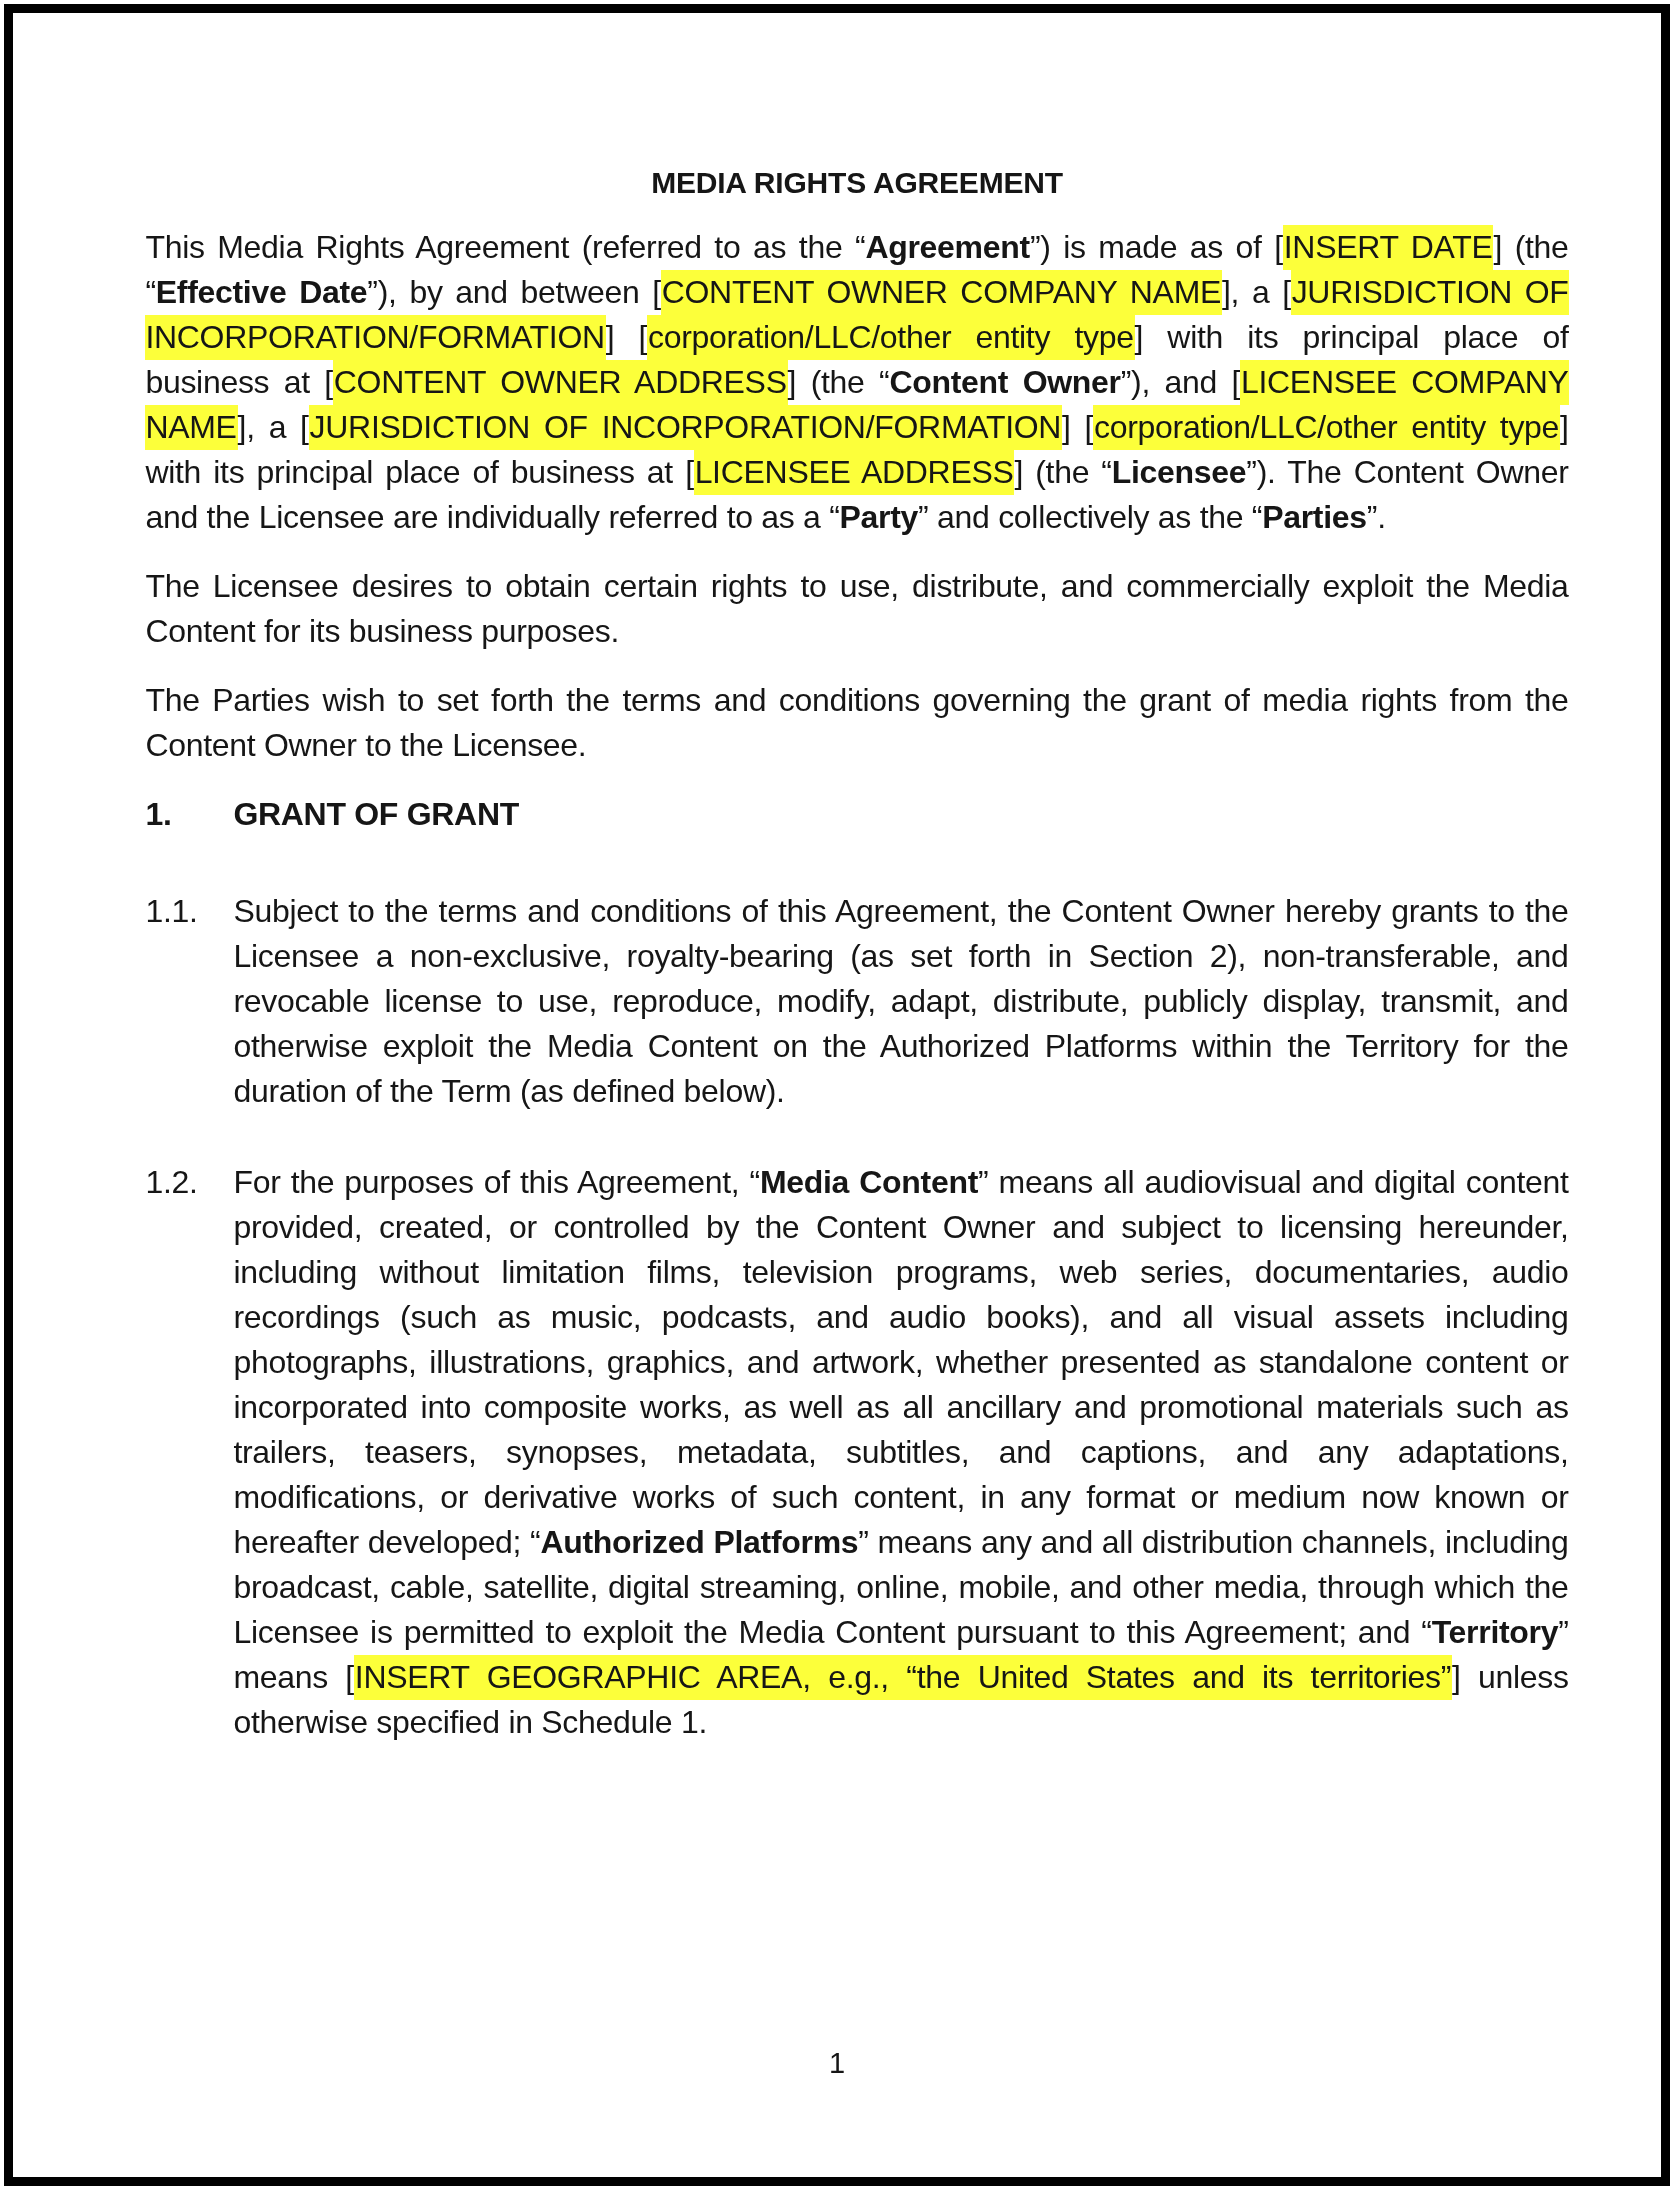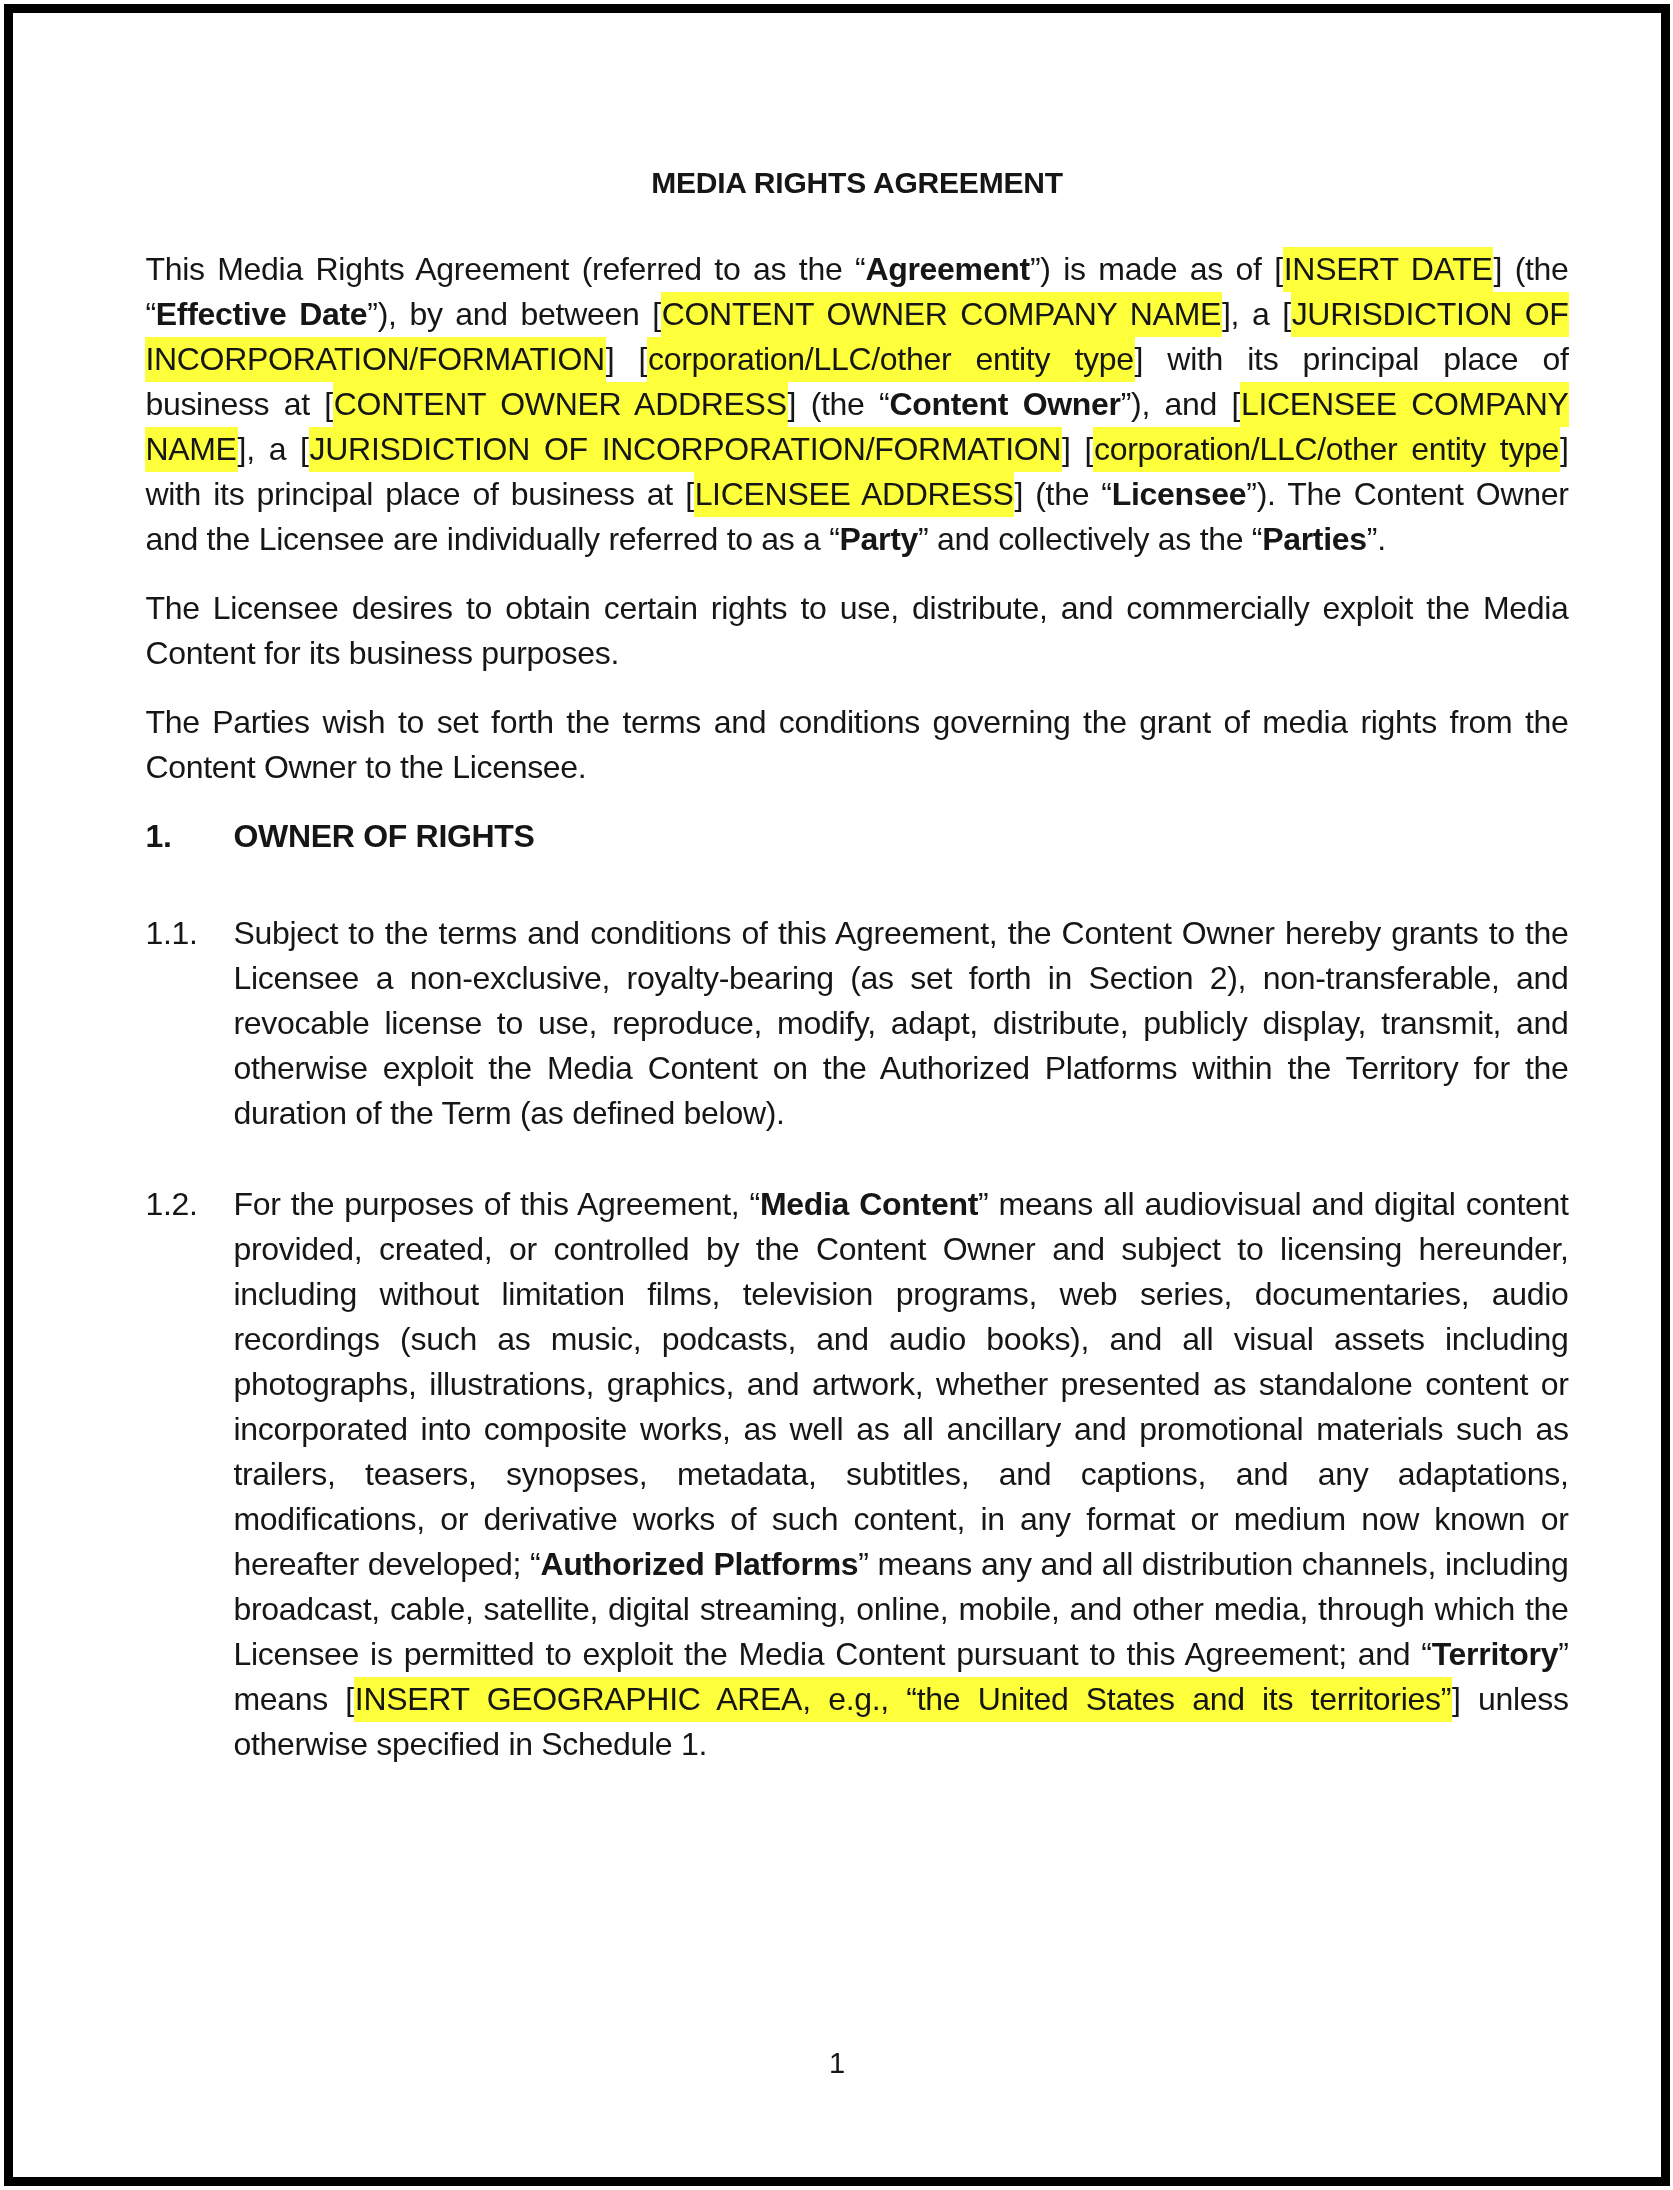--- a/index.html
+++ b/index.html
@@ -27,21 +27,21 @@
     left: 0;
     right: 0;
     padding: 147px 92px 0 132px;
     box-sizing: border-box;
   }
   .doc-title {
     text-align: center;
     font-weight: bold;
     font-size: 30px;
     line-height: 45px;
-    margin: 0 0 42px 0;
+    margin: 0 0 20px 0;
     letter-spacing: -0.2px;
   }
   .block {
     font-size: 32px;
     line-height: 45px;
     letter-spacing: -0.3px;
   }
   .paragraph {
     text-align: justify;
     margin: 0 0 24px 0;
@@ -82,20 +82,20 @@
 </head>
 <body style="--highlight-color: #fcff3a; --text-color: #161616; --border-color: #000000; --page-bg: #ffffff;">
 
 <div class="page-frame">
   <div class="content">
     <div class="doc-title">MEDIA RIGHTS AGREEMENT</div>
     <div>
         <div class="block paragraph"><span>This Media Rights Agreement (referred to as the “</span><span class="bold">Agreement</span><span>”) is made as of [</span><span class="hl">INSERT DATE</span><span>] (the “</span><span class="bold">Effective Date</span><span>”), by and between [</span><span class="hl">CONTENT OWNER COMPANY NAME</span><span>], a [</span><span class="hl">JURISDICTION OF INCORPORATION/FORMATION</span><span>] [</span><span class="hl">corporation/LLC/other entity type</span><span>] with its principal place of business at [</span><span class="hl">CONTENT OWNER ADDRESS</span><span>] (the “</span><span class="bold">Content Owner</span><span>”), and [</span><span class="hl">LICENSEE COMPANY NAME</span><span>], a [</span><span class="hl">JURISDICTION OF INCORPORATION/FORMATION</span><span>] [</span><span class="hl">corporation/LLC/other entity type</span><span>] with its principal place of business at [</span><span class="hl">LICENSEE ADDRESS</span><span>] (the “</span><span class="bold">Licensee</span><span>”). The Content Owner and the Licensee are individually referred to as a “</span><span class="bold">Party</span><span>” and collectively as the “</span><span class="bold">Parties</span><span>”.</span></div>
         <div class="block paragraph"><span>The Licensee desires to obtain certain rights to use, distribute, and commercially exploit the Media Content for its business purposes.</span></div>
         <div class="block paragraph"><span>The Parties wish to set forth the terms and conditions governing the grant of media rights from the Content Owner to the Licensee.</span></div>
-        <div class="block heading"><span class="num">1.</span><span class="bold">OWNER OF RIGHTS</span></div>
+        <div class="block heading"><span class="num">1.</span><span class="bold">GRANT OF GRANT</span></div>
         <div class="block clause"><span class="num">1.1.</span><span>Subject to the terms and conditions of this Agreement, the Content Owner hereby grants to the Licensee a non-exclusive, royalty-bearing (as set forth in Section 2), non-transferable, and revocable license to use, reproduce, modify, adapt, distribute, publicly display, transmit, and otherwise exploit the Media Content on the Authorized Platforms within the Territory for the duration of the Term (as defined below).</span></div>
         <div class="block clause"><span class="num">1.2.</span><span>For the purposes of this Agreement, “</span><span class="bold">Media Content</span><span>”  means all audiovisual and digital content provided, created, or controlled by the Content Owner and subject to licensing hereunder, including without limitation films, television programs, web series, documentaries, audio recordings (such as music, podcasts, and audio books), and all visual assets including photographs, illustrations, graphics, and artwork, whether presented as standalone content or incorporated into composite works, as well as all ancillary and promotional materials such as trailers, teasers, synopses, metadata, subtitles, and captions, and any adaptations, modifications, or derivative works of such content, in any format or medium now known or hereafter developed; “</span><span class="bold">Authorized Platforms</span><span>” means any and all distribution channels, including broadcast, cable, satellite, digital streaming, online, mobile, and other media, through which the Licensee is permitted to exploit the Media Content pursuant to this Agreement; and “</span><span class="bold">Territory</span><span>” means [</span><span class="hl">INSERT GEOGRAPHIC AREA, e.g., “the United States and its territories”</span><span>] unless otherwise specified in Schedule 1.</span></div>
       </div>
   </div>
   <div class="page-number">1</div>
 </div>
 
 
 </body></html>

